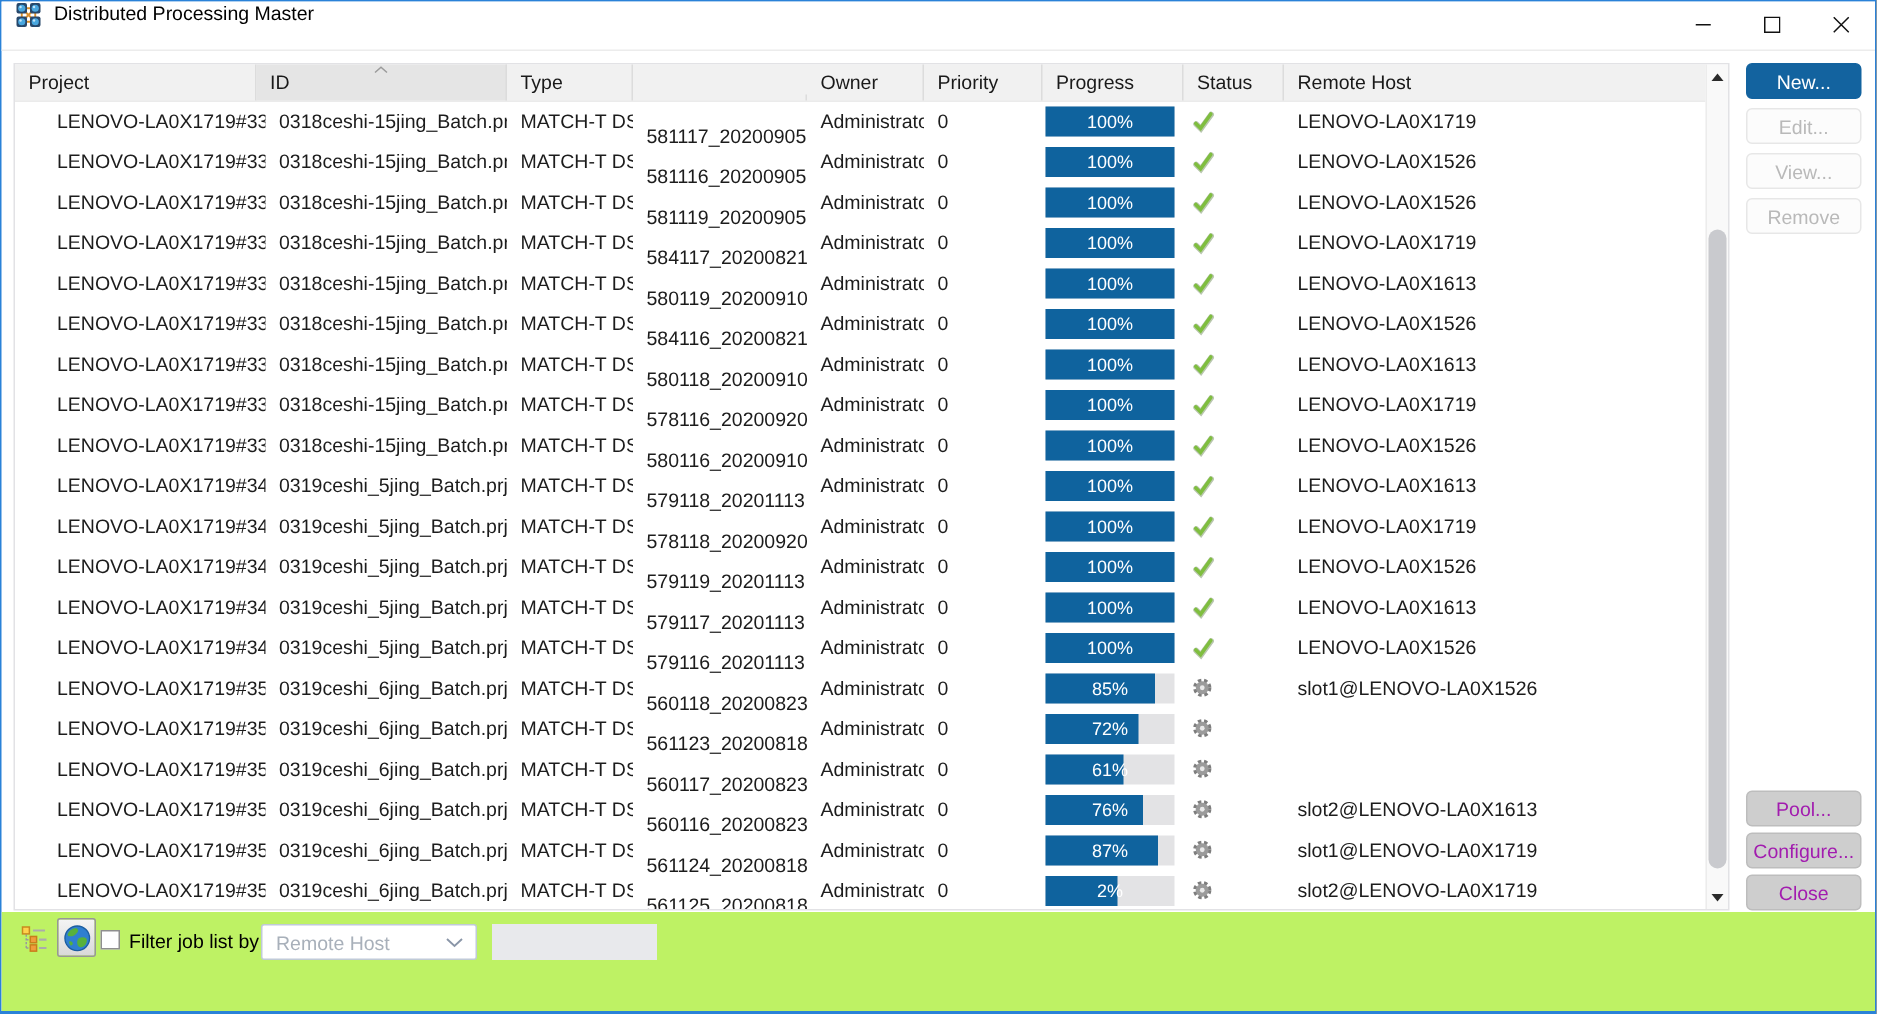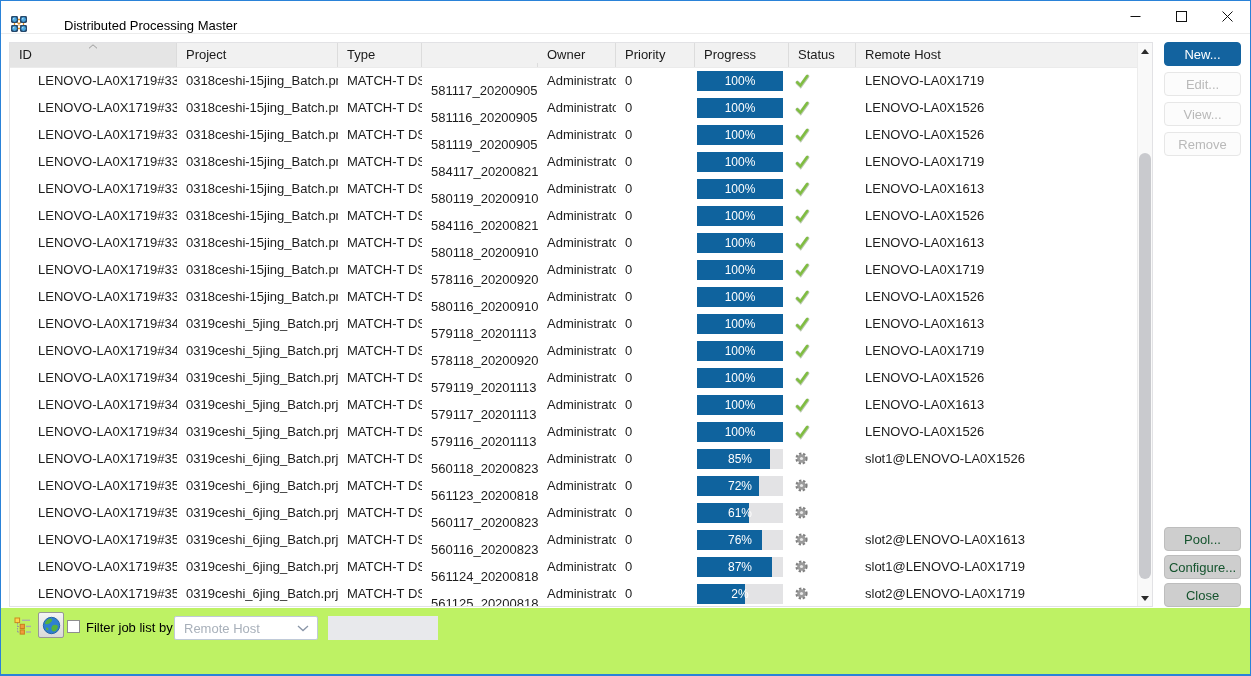--- a/index.html
+++ b/index.html
@@ -8,21 +8,21 @@
     --check:#7FBE3F;
     --winborder:#2A82D8;
   }
   html,body{margin:0;padding:0;background:#555;}
   .window{
     position:relative;width:1251px;height:676px;box-sizing:border-box;
     background:#fff;border:1px solid var(--winborder);border-bottom-width:2px;
     font-family:"Liberation Sans","DejaVu Sans",sans-serif;overflow:hidden;
   }
   
-  .titlebar{position:absolute;left:0;top:0;right:0;height:32px;background:#fff;border-bottom:1px solid #ececec;display:flex;align-items:flex-end;gap:28px;}
+  .titlebar{position:absolute;left:0;top:0;right:0;height:32px;background:#fff;border-bottom:1px solid #ececec;display:flex;align-items:flex-start;}
   .app-icon{margin-left:9px;width:18px;height:18px;flex:0 0 auto;}
   .title{margin-left:8px;font-size:13px;color:#000;}
   .win-controls{position:absolute;right:0;top:0;height:31px;display:flex;}
   .win-btn{width:46px;height:31px;display:flex;align-items:center;justify-content:center;background:transparent;}
   
   .table{position:absolute;left:8px;top:41px;width:1144px;height:565px;box-sizing:border-box;border:1px solid #e2e2e5;background:#fff;}
   .thead{position:absolute;left:0;top:0;right:15px;height:24px;background:#f1f1f1;display:flex;border-bottom:1px solid #ebebeb;}
   .hcell{box-sizing:border-box;padding-left:9px;font-size:13px;color:#1a1a1a;line-height:23px;border-right:1px solid #dcdcdc;position:relative;white-space:nowrap;overflow:hidden;}
   .hcell.sorted{background:#e5e5e5;}
   .sort-caret{position:absolute;top:1px;left:50%;margin-left:-5px;}
@@ -41,21 +41,21 @@
   .vscroll{position:absolute;top:0;right:0;bottom:0;width:15px;background:#f9f9f9;border-left:1px solid #ececec;box-sizing:border-box;}
   .sb-arrow{position:absolute;left:0;width:14px;height:16px;display:flex;align-items:center;justify-content:center;}
   .sb-up{top:0;}.sb-down{bottom:0;}
   .tri-up{width:0;height:0;border-left:4px solid transparent;border-right:4px solid transparent;border-bottom:5px solid #2b2b2b;}
   .tri-down{width:0;height:0;border-left:4px solid transparent;border-right:4px solid transparent;border-top:5px solid #2b2b2b;}
   .sb-thumb{position:absolute;left:1px;width:12px;top:110px;height:426px;background:#c9cace;border-radius:6px;}
   
   .btn{position:absolute;left:1163px;width:77px;height:24px;box-sizing:border-box;border-radius:4px;font-size:13px;display:flex;align-items:center;justify-content:center;font-family:Liberation Sans, sans-serif;}
   .btn-primary{background:var(--accent);border:1px solid var(--accent);color:#fff;}
   .btn-disabled{background:#fcfcfc;border:1px solid #e7e7e7;color:#b9b9b9;}
-  .btn-gray{background:#cecece;border:1px solid #bdbdbd;color:#14532d;}
+  .btn-gray{background:#cecece;border:1px solid #bdbdbd;color:#a21caf;}
   
   .bottombar{position:absolute;left:0;right:0;top:607px;bottom:0;background:#bef264;}
   .tree-icon{position:absolute;left:13px;top:9px;}
   .globe-btn{position:absolute;left:37px;top:4px;width:26px;height:26px;box-sizing:border-box;border:1px solid #979797;border-radius:2px;background:linear-gradient(#f4f4f4,#d9d9d9);display:flex;align-items:center;justify-content:center;}
   .fcheckbox{position:absolute;left:66px;top:12px;width:13px;height:13px;box-sizing:border-box;background:#fff;border:1px solid #8f8f8f;}
   .flabel{position:absolute;left:85px;top:0;height:38px;display:flex;align-items:center;font-size:13px;color:#000;}
   .fselect{position:absolute;left:173px;top:8px;width:144px;height:24px;box-sizing:border-box;background:#fff;border:1px solid #c0cad8;border-radius:2px;display:flex;align-items:center;}
   .fselect span{margin-left:9px;font-size:13px;color:#a8b0ba;flex:1;}
   .fselect .chev{margin-right:8px;}
   .finput{position:absolute;left:327px;top:8px;width:110px;height:24px;box-sizing:border-box;background:#e8e9ec;border:none;outline:none;}
@@ -98,24 +98,24 @@
       <div class="win-btn">
         <svg width="11" height="11" viewBox="0 0 11 11">
             <path d="M0.5 0.5 L10.5 10.5 M10.5 0.5 L0.5 10.5" stroke="#111" stroke-width="1"></path>
           </svg>
       </div>
     </div>
   </div>
 
   <div class="table">
     <div class="thead">
+        <div class="hcell c1"><span>Project</span></div>
         <div class="hcell c0 sorted"><span>ID</span><svg class="sort-caret" width="10" height="5" viewBox="0 0 10 5">
             <path d="M1 4.3 L5 0.8 L9 4.3" stroke="#9b9b9b" stroke-width="1" fill="none"></path>
           </svg></div>
-        <div class="hcell c1"><span>Project</span></div>
         <div class="hcell c2"><span>Type</span></div>
         <div class="hcell c3"><span>Split Unit</span></div>
         <div class="hcell c4"><span>Owner</span></div>
         <div class="hcell c5"><span>Priority</span></div>
         <div class="hcell c6"><span>Progress</span></div>
         <div class="hcell c7"><span>Status</span></div>
         <div class="hcell c8"><span>Remote Host</span></div>
       </div>
     <div class="tbody">
         <div class="row">

